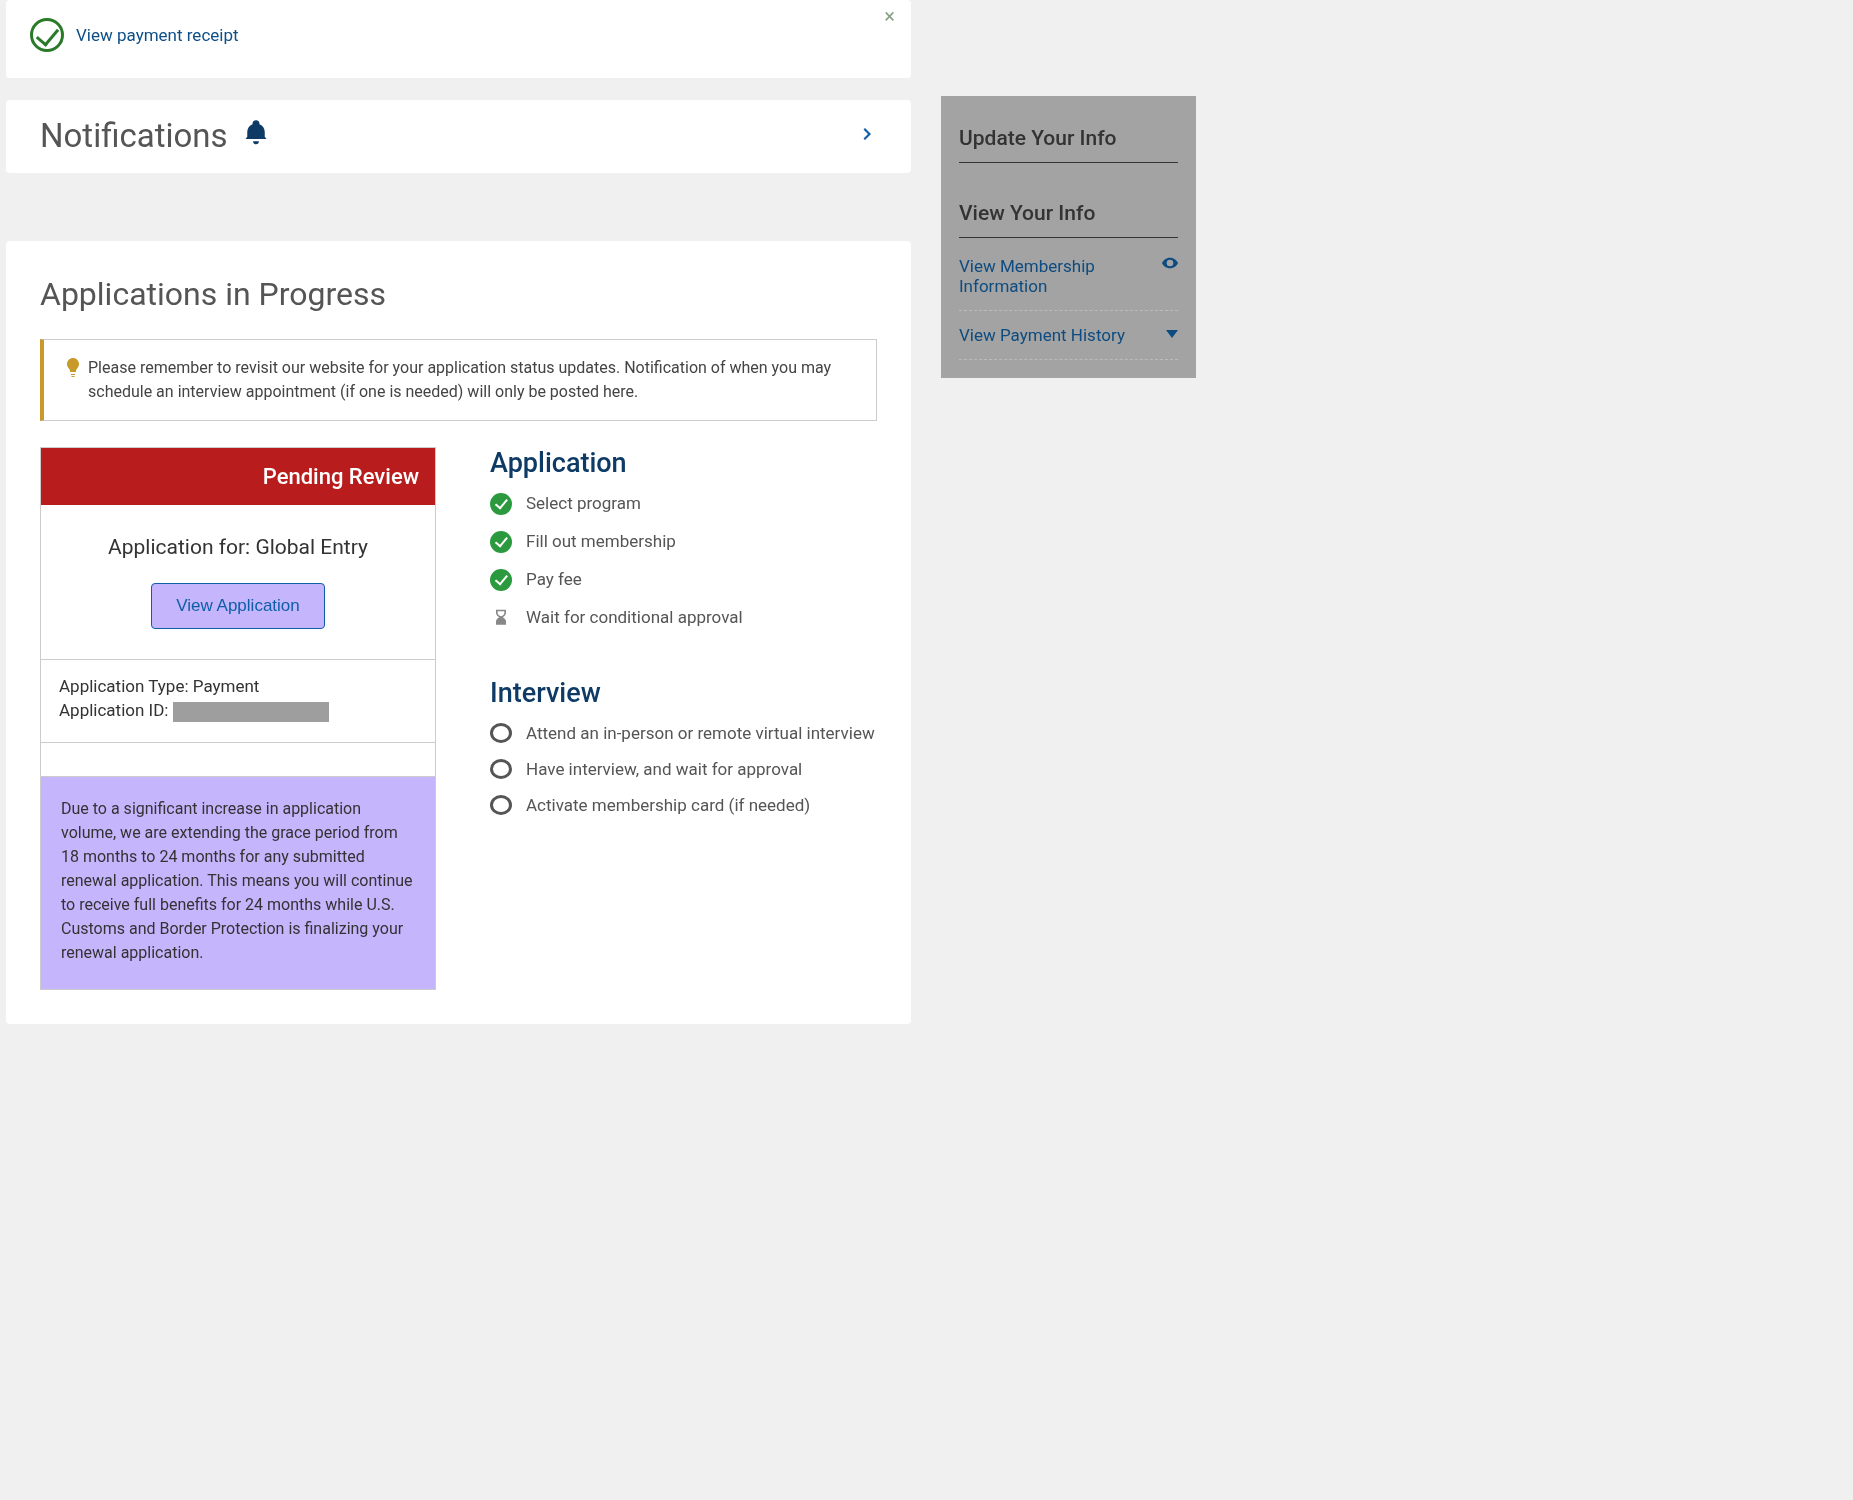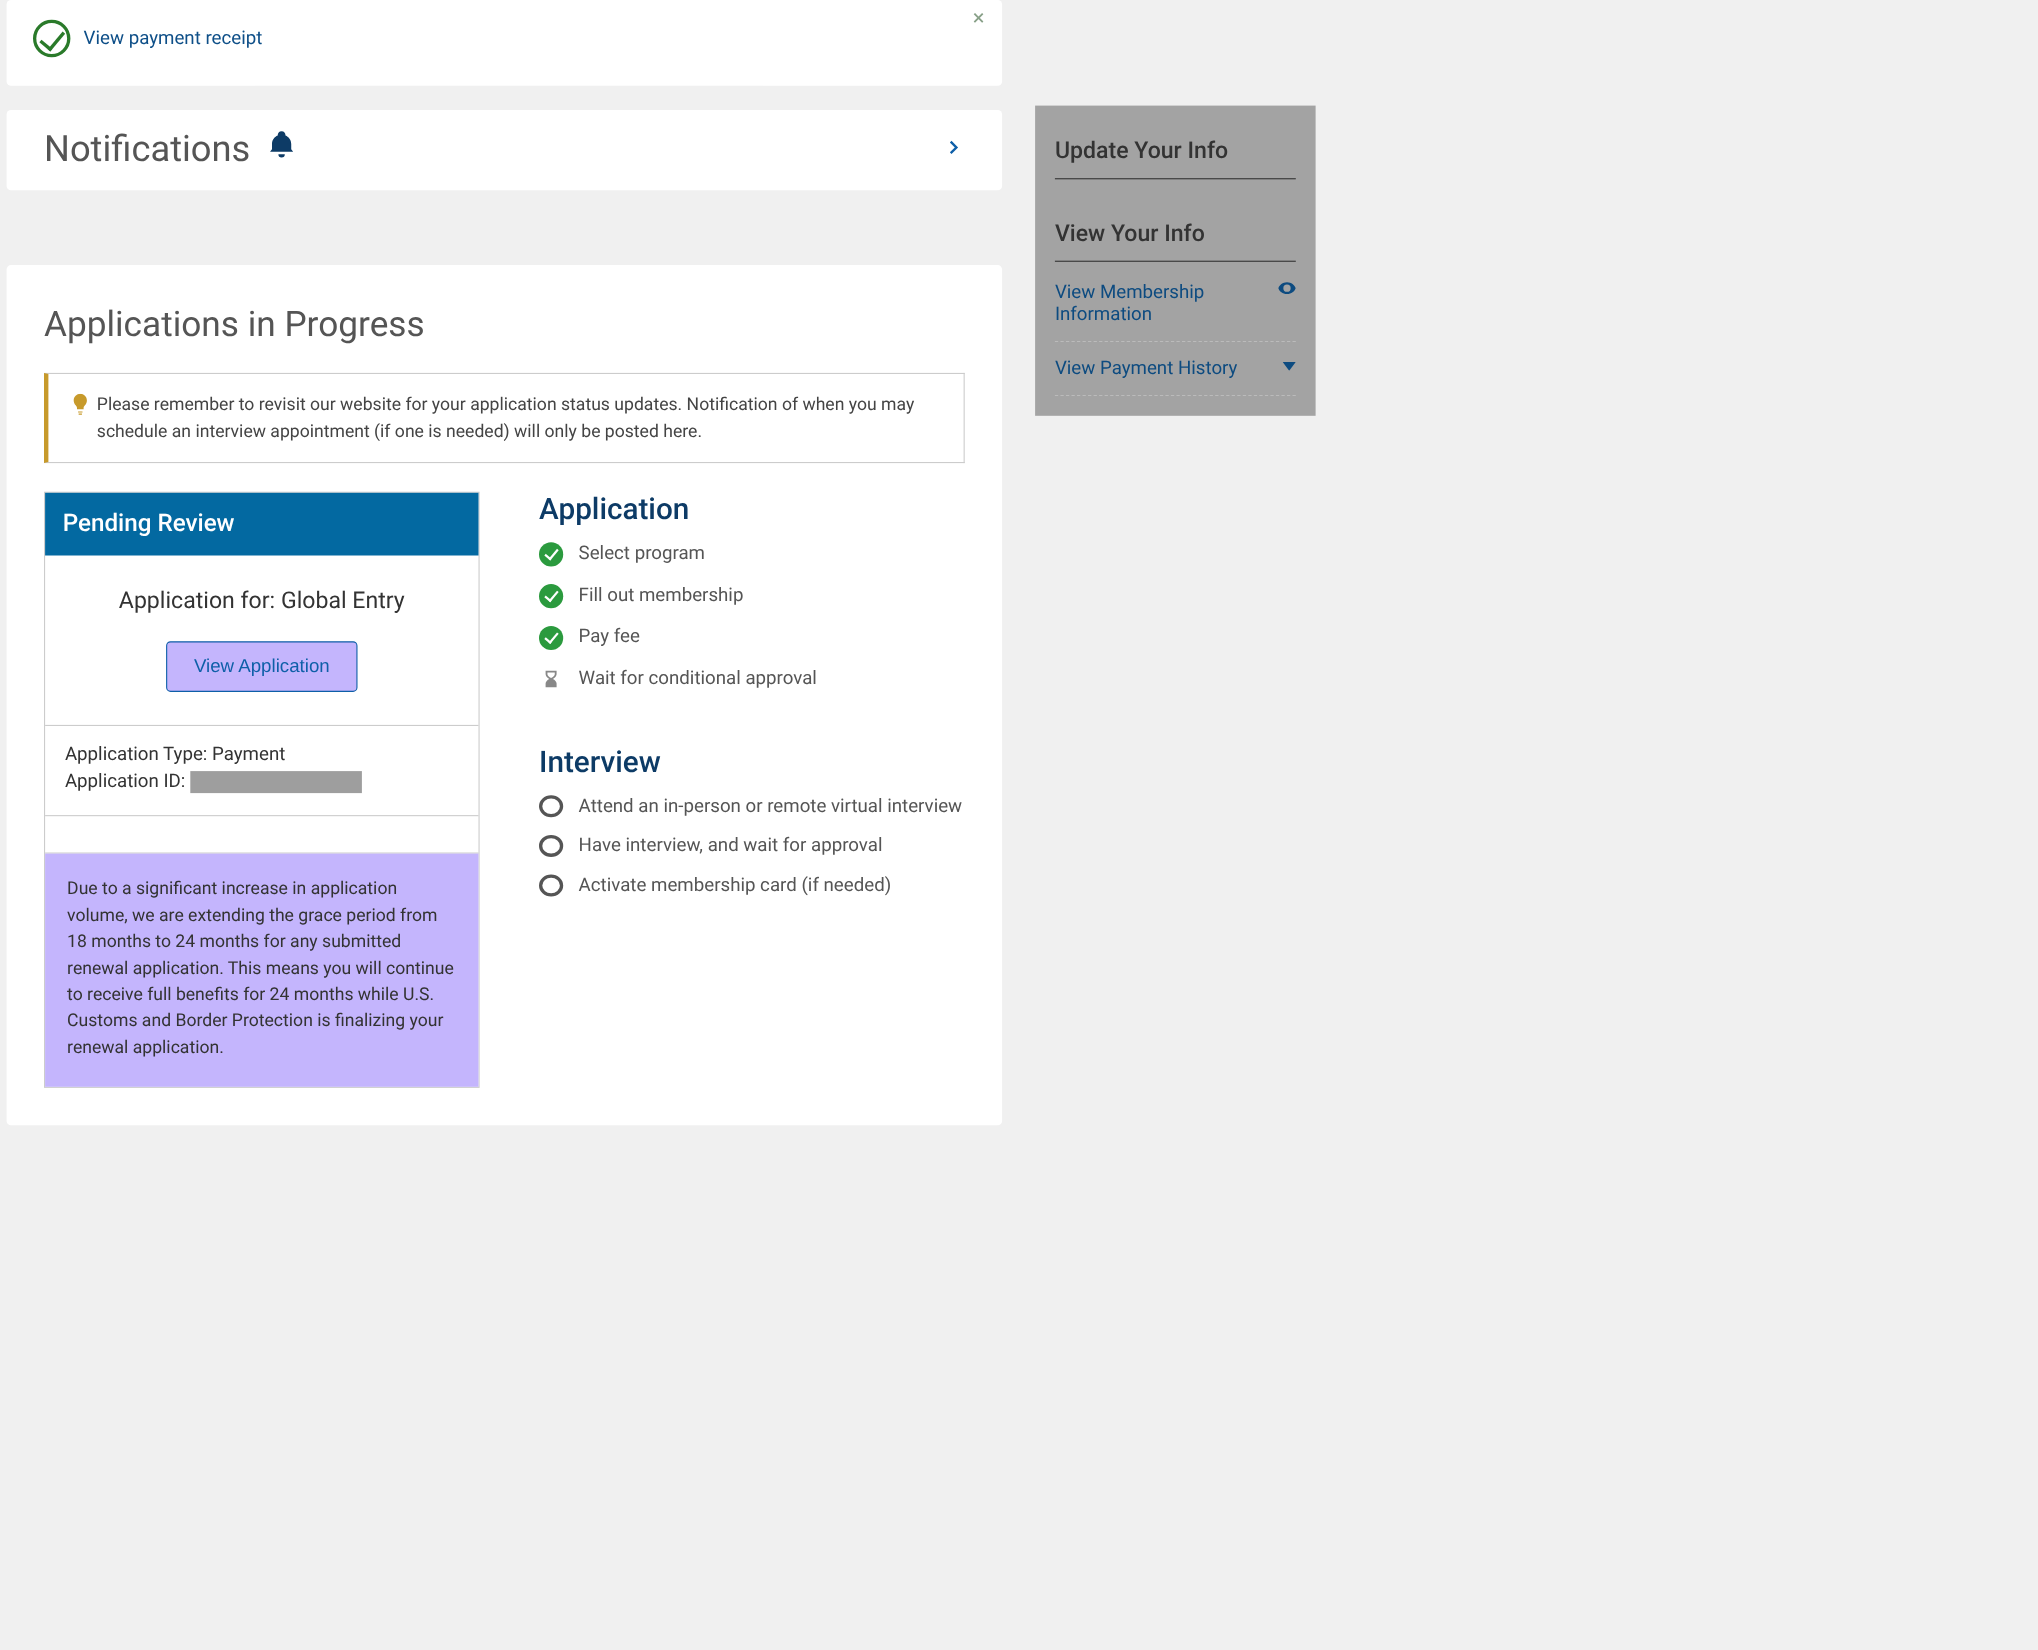--- a/index.html
+++ b/index.html
@@ -100,23 +100,23 @@
   .app-body {
     display:flex;
     gap:54px;
     margin-top:26px;
   }
   .status-card {
     flex:0 0 396px;
     border:1px solid #ccc;
   }
   .status-header {
-    background:#0369a1;
+    background:#b91c1c;
     color:#fff;
-    text-align:left;
+    text-align:right;
     font-size:22px;
     font-weight:500;
     padding:16px;
   }
   .status-mid {
     padding: 30px 16px 30px 16px;
     text-align:center;
     border-bottom:1px solid #ccc;
   }
   .status-mid .app-for {

